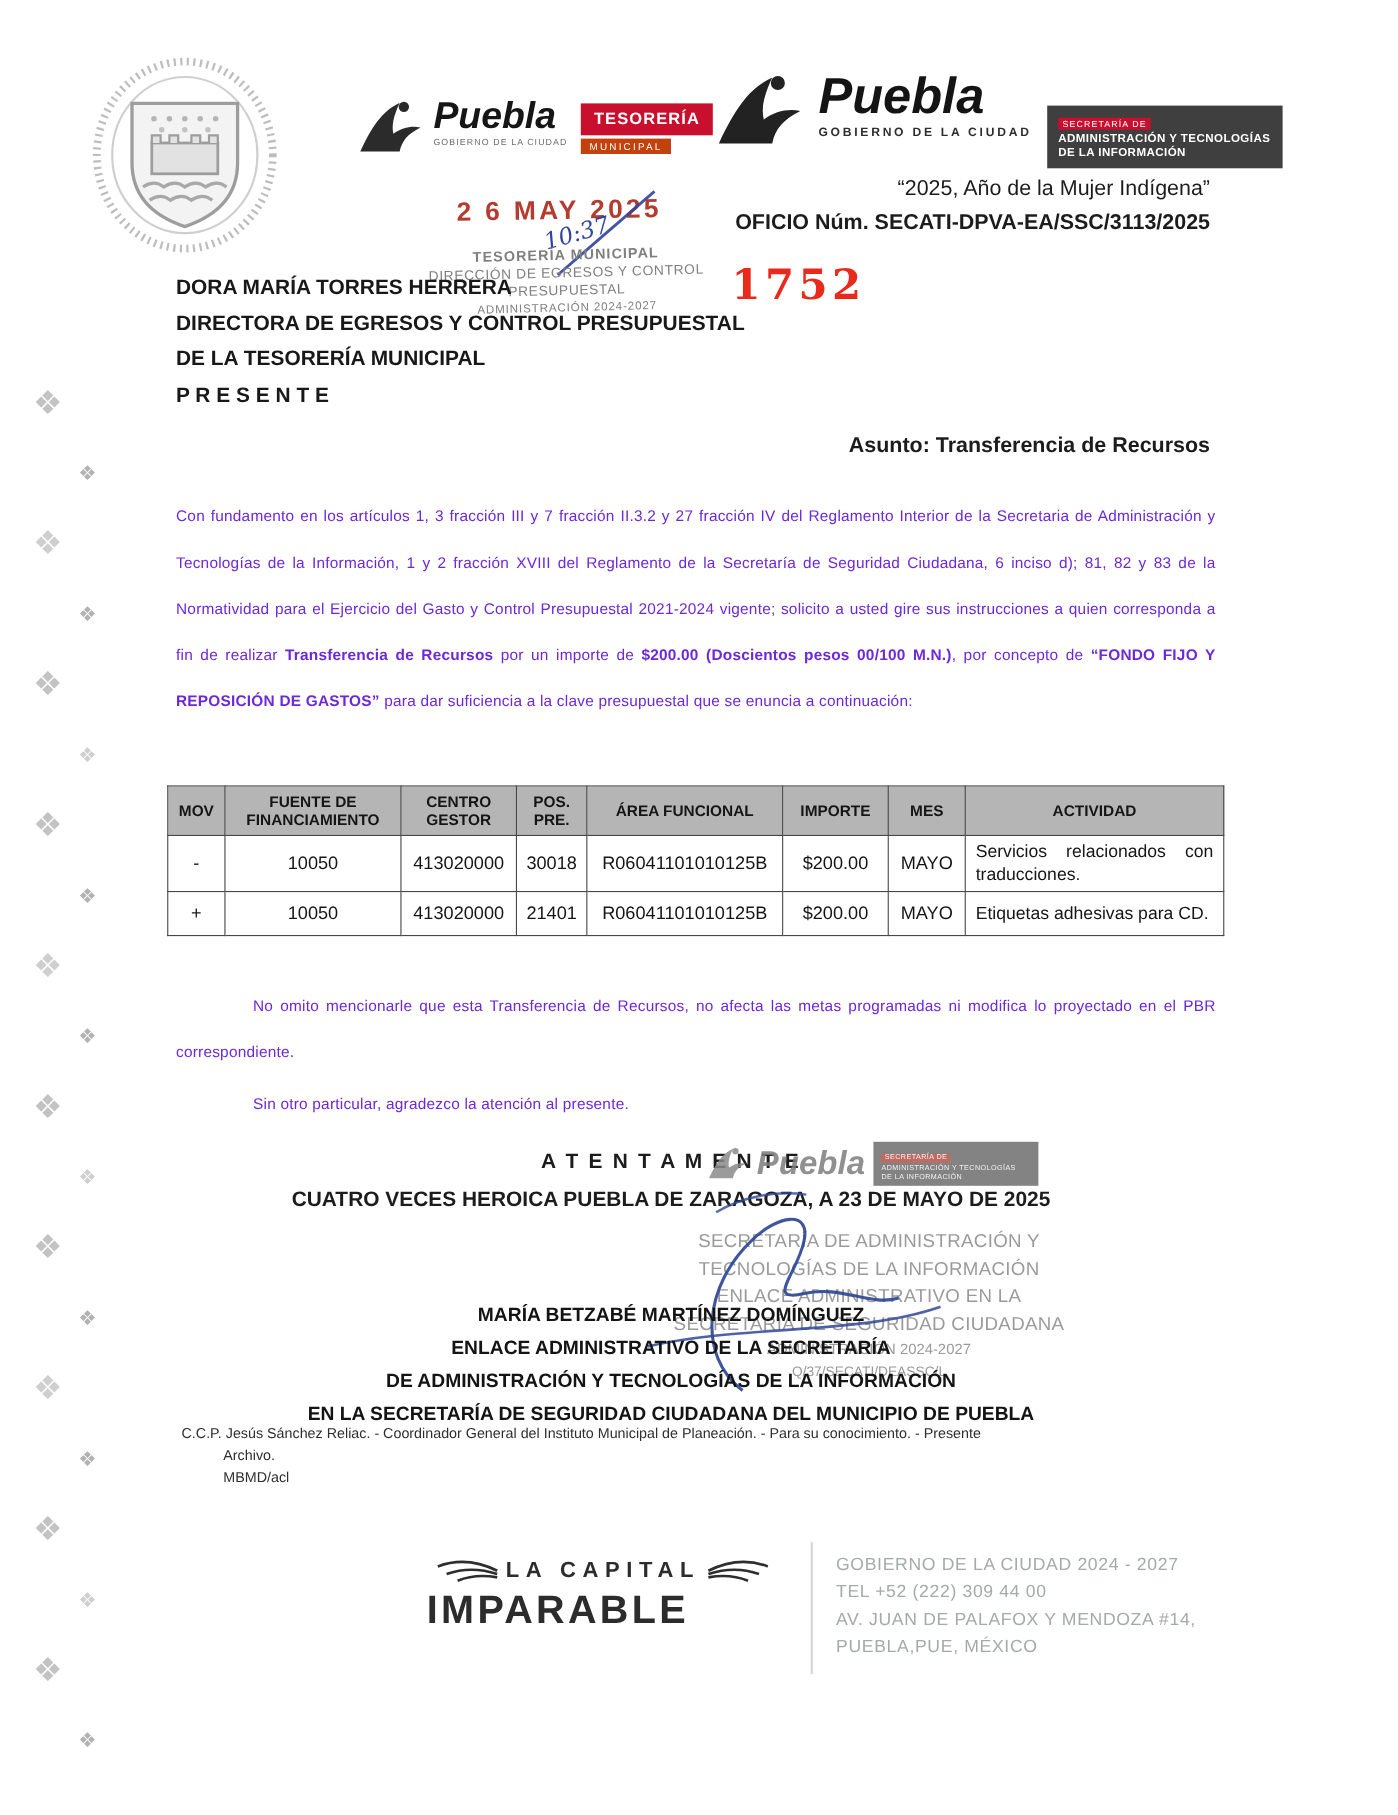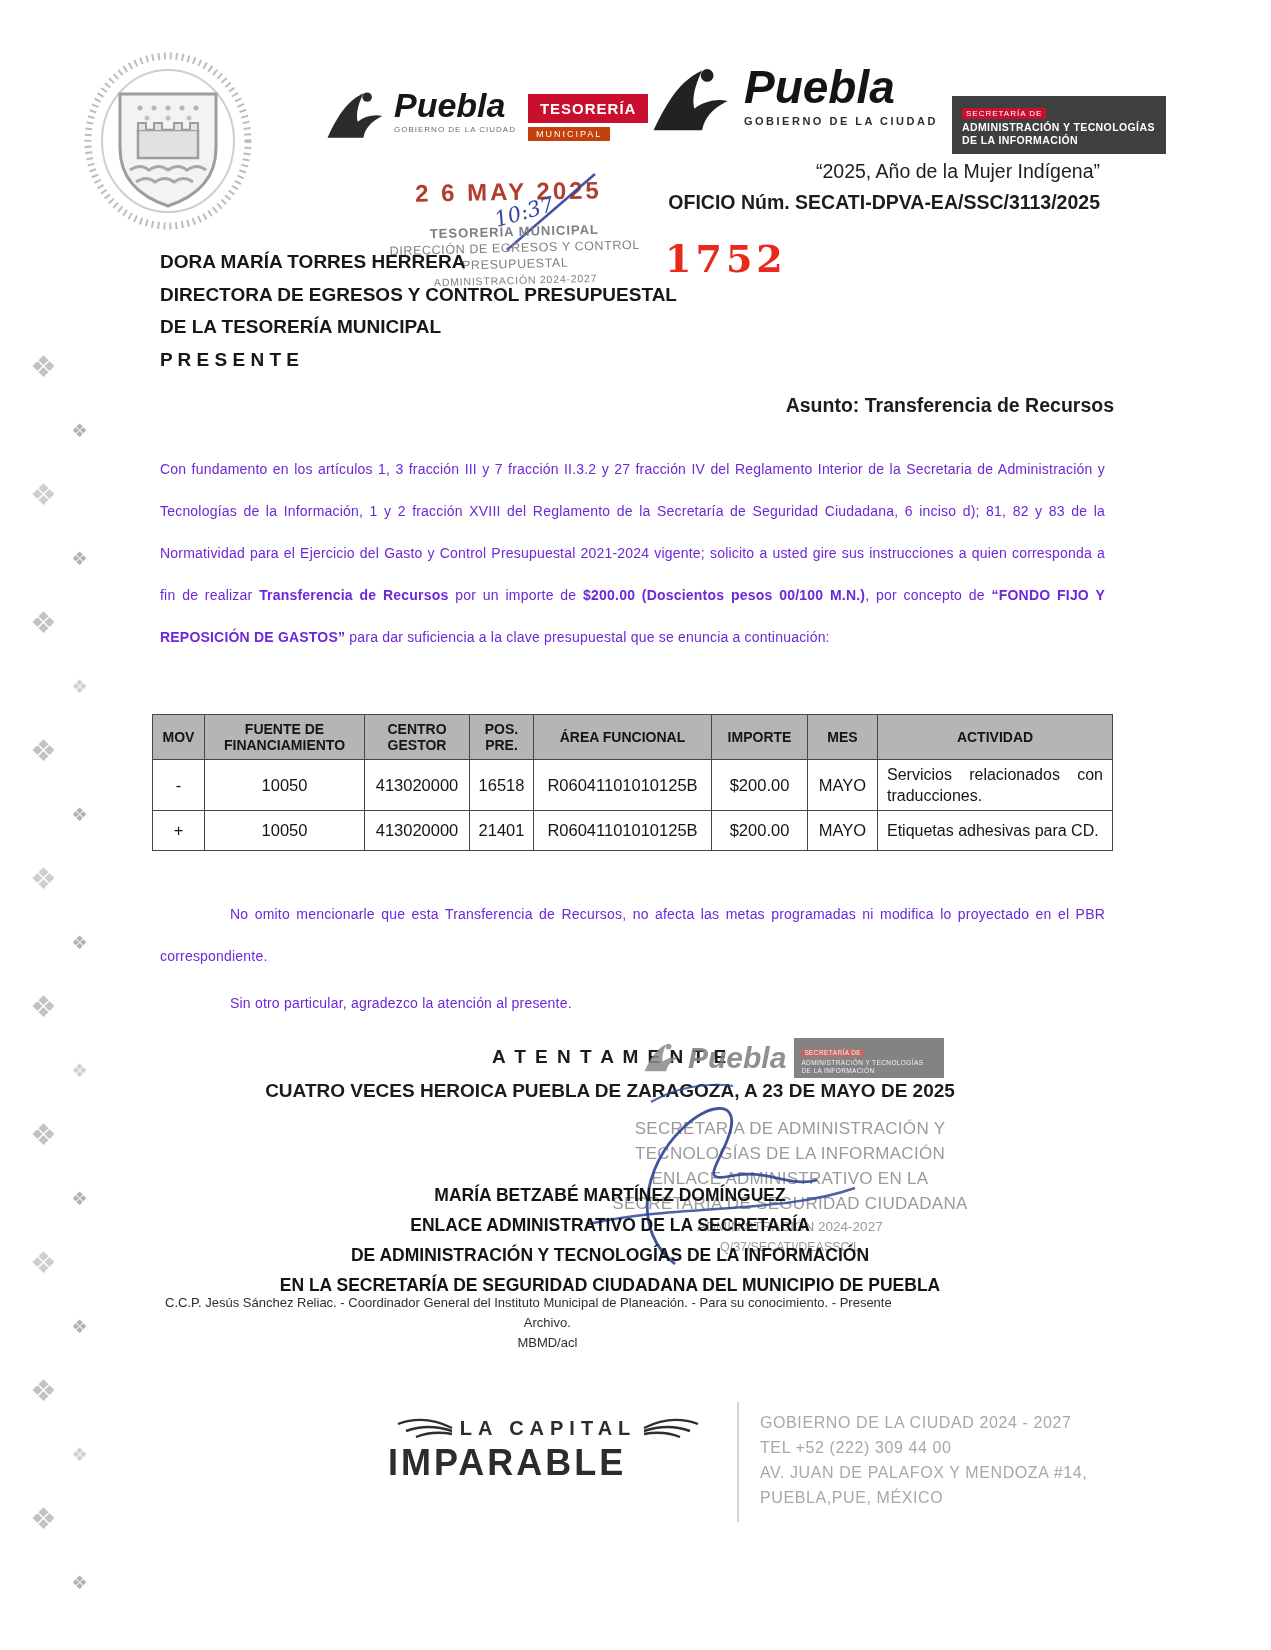--- a/index.html
+++ b/index.html
@@ -41,21 +41,21 @@
                font-family:"DejaVu Serif", serif; transform:rotate(-16deg); }
   .dept-stamp { left:350px; top:224px; width:330px; text-align:center; color:#7f7f7f;
                 transform:rotate(-1.5deg); line-height:16px; }
   .dept-stamp .l1 { font-size:13px; font-weight:bold; letter-spacing:1px; }
   .dept-stamp .l2, .dept-stamp .l3 { font-size:12.5px; letter-spacing:.6px; }
   .dept-stamp .l4 { font-size:10.5px; letter-spacing:.8px; }
   .folio { left:665px; top:236px; color:#e8291c; font-family:"DejaVu Serif", serif; font-weight:bold;
            font-size:38px; letter-spacing:4px; }
 
   .addressee { left:160px; top:246px; font-size:19px; font-weight:bold; line-height:32.5px; color:#181818; }
-  .subject { right:157px; top:394px; font-size:19.5px; font-weight:bold; }
+  .subject { right:171px; top:394px; font-size:19.5px; font-weight:bold; }
 
   .para { position:absolute; left:160px; width:945px; font-size:14px; line-height:42px;
           text-align:justify; color:#6d28d9; letter-spacing:.2px; }
   .p1 { top:448px; }
   .p2 { top:893px; text-indent:70px; }
   .p3 { top:982px; text-indent:70px; }
   .b { font-weight:bold; }
 
   .doc-table { position:absolute; left:152px; top:714px; width:960px; border-collapse:collapse;
                table-layout:fixed; font-size:16px; color:#151515; }
@@ -77,21 +77,21 @@
 
   .stamp-text { left:560px; top:1116px; width:460px; text-align:center; color:#9a9a9a; }
   .stamp-text .s { font-size:17px; line-height:25px; letter-spacing:.3px; }
   .stamp-text .sm { font-size:13.5px; line-height:21px; }
   .stamp-text .xs { font-size:12.5px; line-height:20px; }
 
   .signer { left:160px; top:1180px; width:900px; text-align:center; font-weight:bold;
             font-size:17.5px; line-height:30px; color:#141414; }
 
   .ccp { left:165px; top:1293px; font-size:13px; line-height:20px; color:#2e2e2e; }
-  .ccp .ind { margin-left:38px;text-align:center; }
+  .ccp .ind { margin-left:38px; }
 
   .footer-brand { left:388px; top:1416px; width:320px; color:#2c2c2c; }
   .fb-top { display:flex; align-items:center; justify-content:center; gap:6px; }
   .fb-capital { font-size:20px; font-weight:bold; letter-spacing:6px; }
   .fb-imparable { font-size:36px; font-weight:bold; letter-spacing:3px; margin-top:2px; }
   .wing-r { transform:scaleX(-1); }
   .footer-divider { left:737px; top:1402px; width:2px; height:120px; background:#d6d6d6; }
   .footer-right { left:760px; top:1410px; font-size:16px; line-height:25px; color:#a3aaa7; letter-spacing:.6px; }
 
   svg { display:block; }
@@ -223,21 +223,21 @@
         <th>IMPORTE</th>
         <th>MES</th>
         <th>ACTIVIDAD</th>
       </tr>
     </thead>
     <tbody>
       <tr>
         <td>-</td>
         <td>10050</td>
         <td>413020000</td>
-        <td>16518</td>
+        <td>30018</td>
         <td>R06041101010125B</td>
         <td>$200.00</td>
         <td>MAYO</td>
         <td class="activity">Servicios relacionados con traducciones.</td>
       </tr>
       <tr>
         <td>+</td>
         <td>10050</td>
         <td>413020000</td>
         <td>21401</td>

